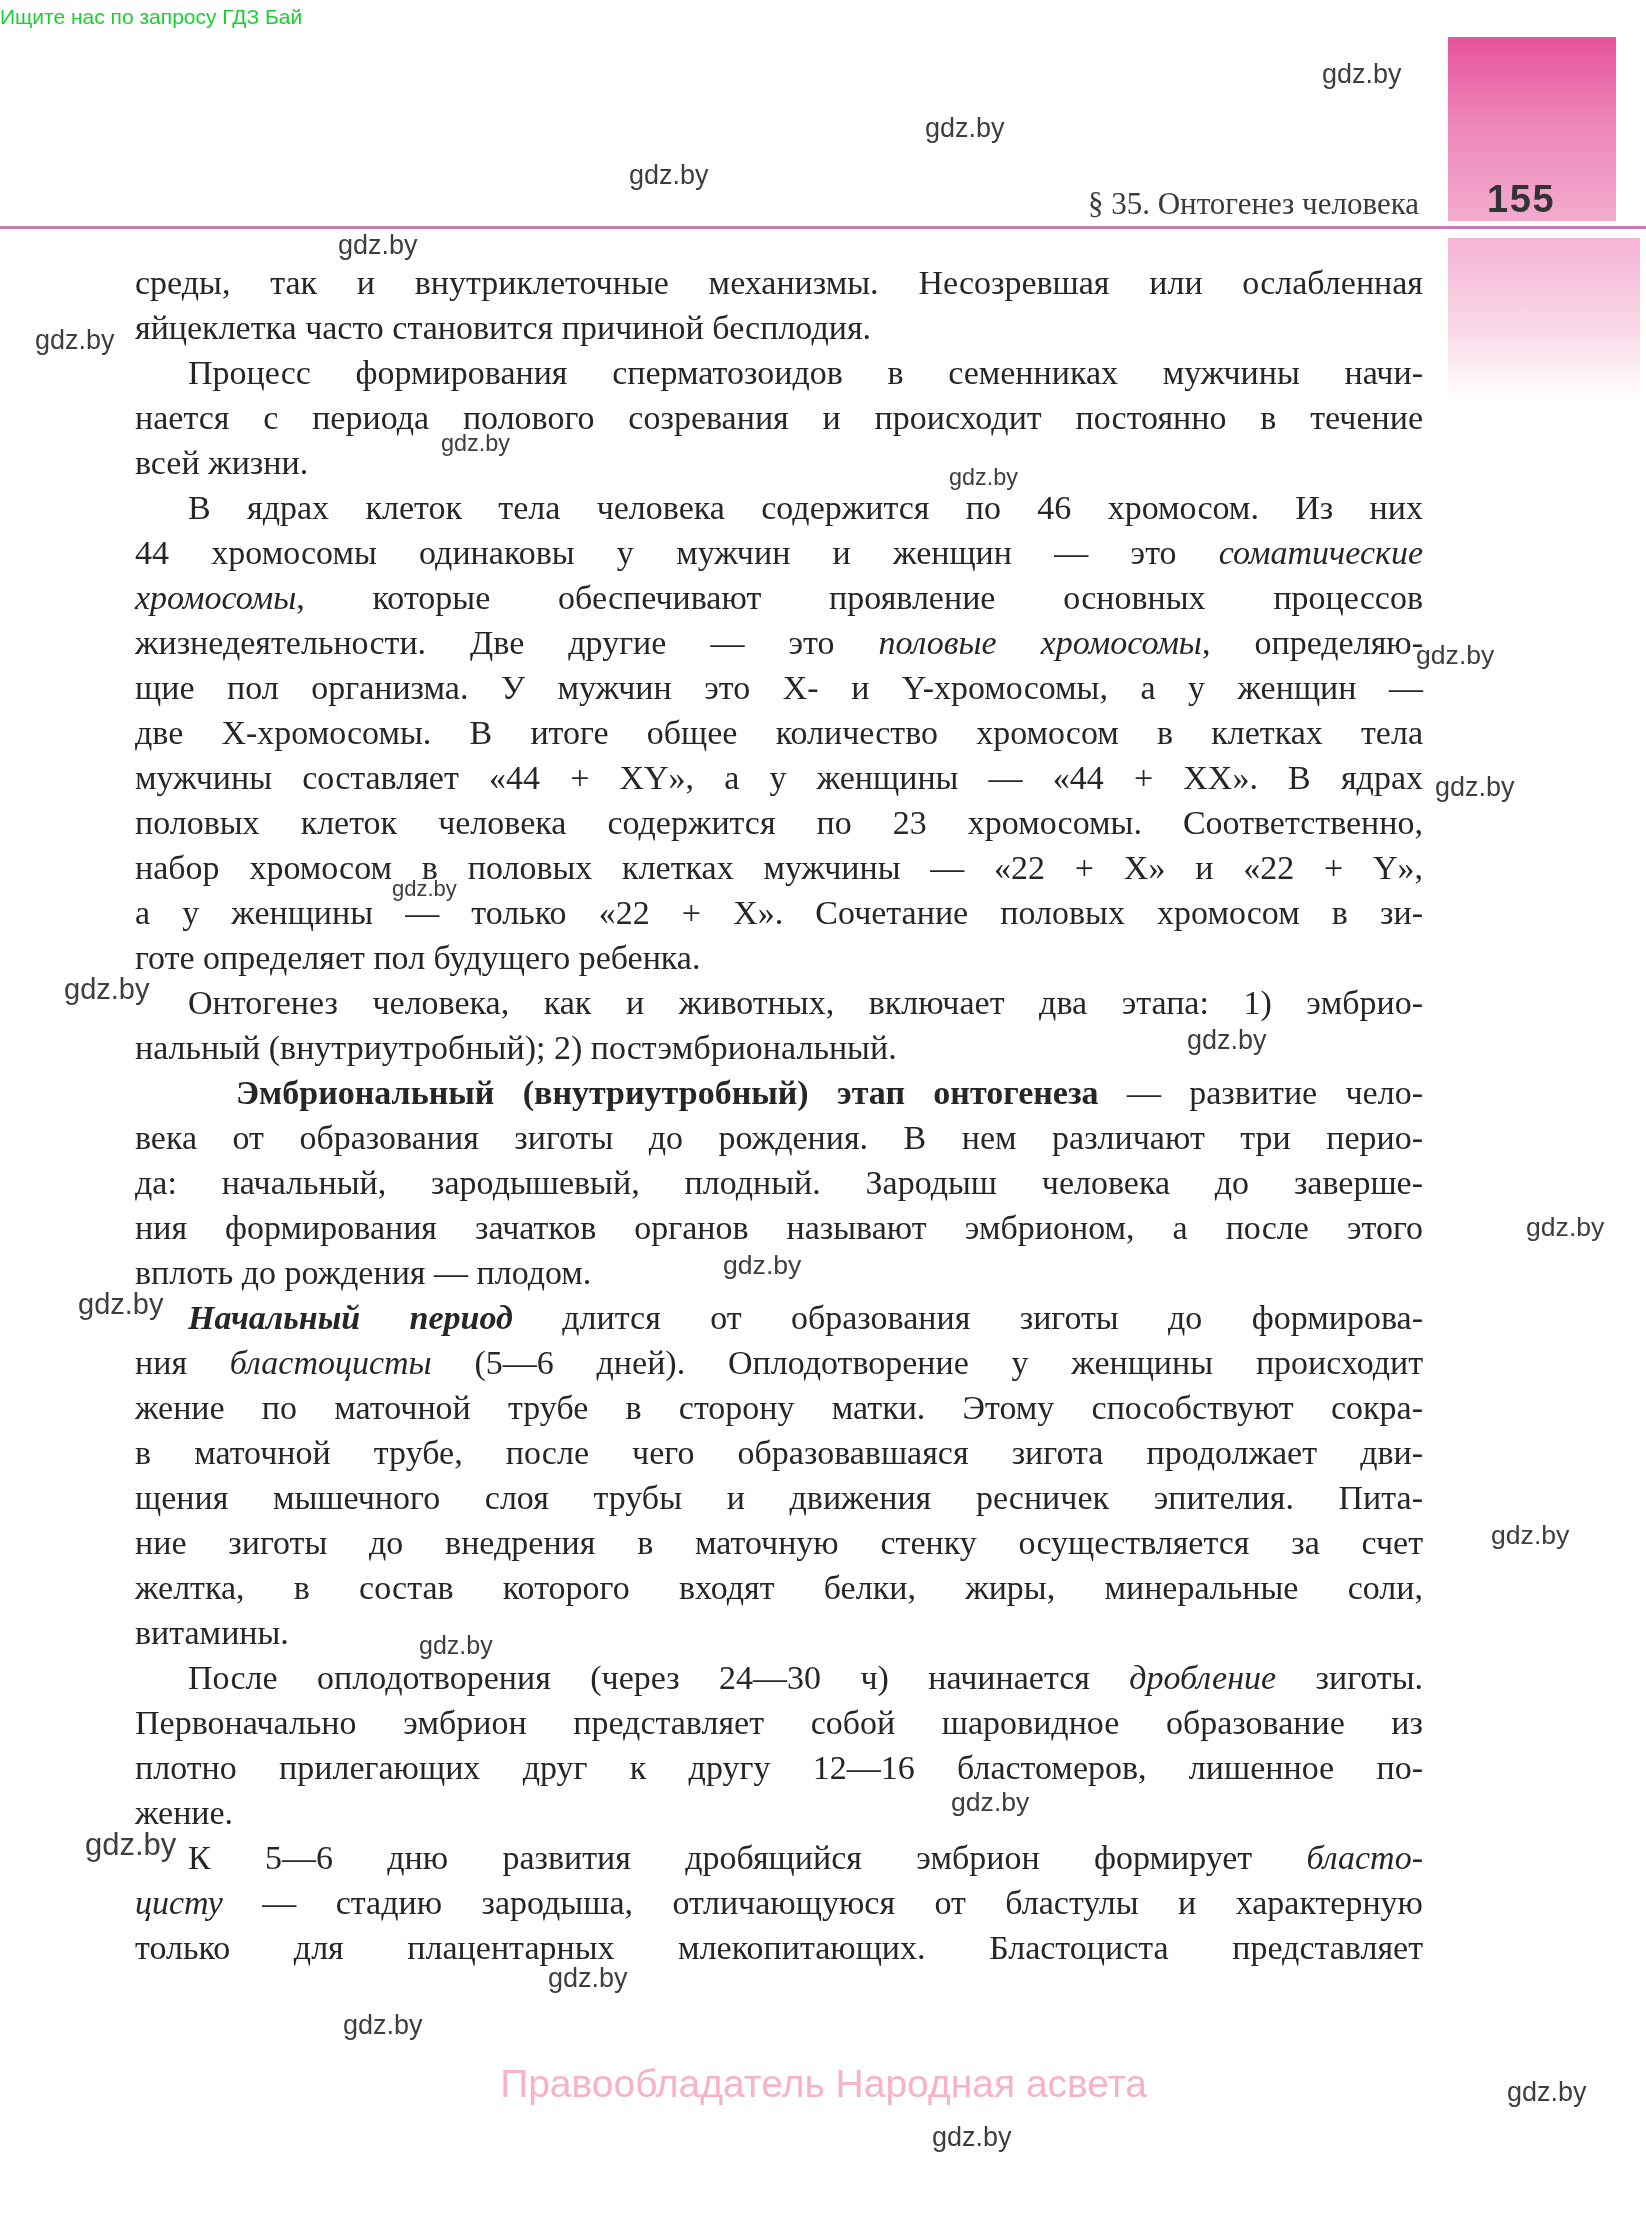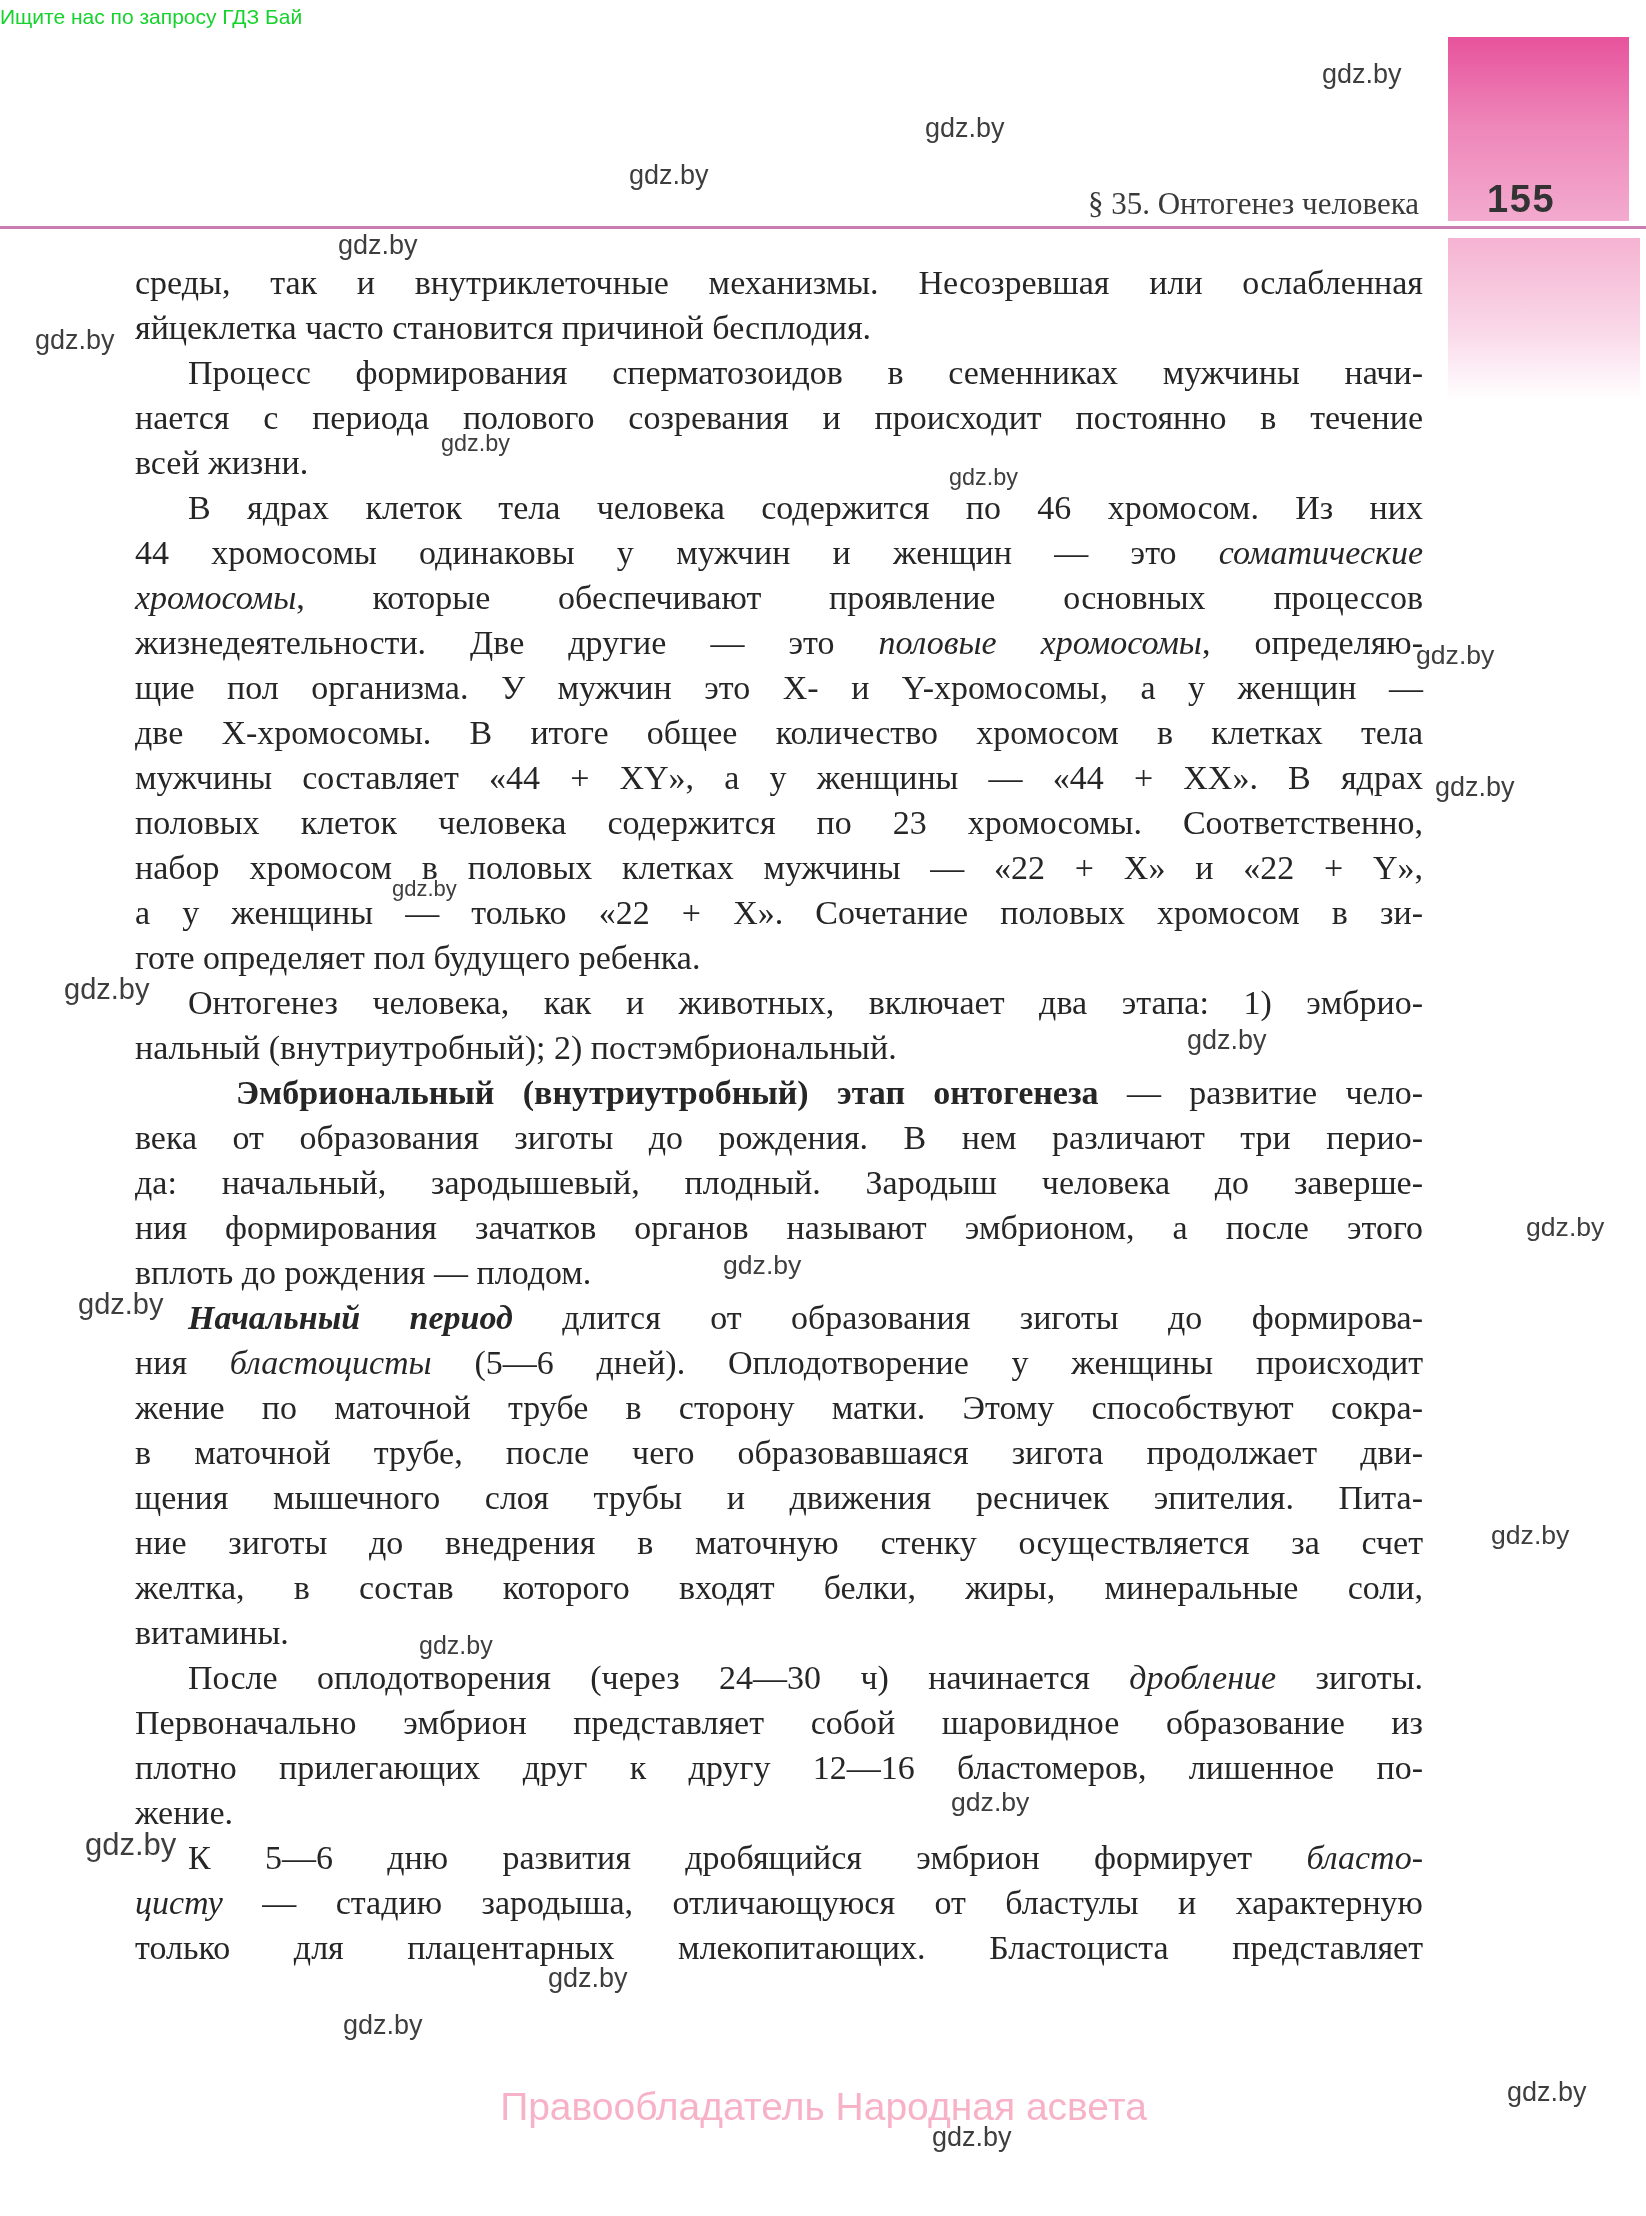--- a/index.html
+++ b/index.html
@@ -18,21 +18,21 @@
     color:var(--banner-green);
   }
   .section-title{
     position:absolute;top:186px;right:228px;
     font-family:Liberation Serif, serif;
     font-size:31px;
     color:var(--header-gray);
     white-space:nowrap;
   }
   .pagenum-box{
-    position:absolute;left:1448px;top:37px;width:181px;height:184px;
+    position:absolute;left:1448px;top:37px;width:168px;height:184px;
     background:linear-gradient(180deg,var(--pink-dark) 0%, #ee86b9 48%, var(--pink-light) 100%);
   }
   .pagenum{
     position:absolute;left:39px;top:143px;
     font-family:"Liberation Sans", sans-serif;
     font-weight:bold;
     font-size:38px;
     line-height:1;
     color:#333333;
     letter-spacing:1.6px;
@@ -67,21 +67,20 @@
     color:var(--watermark-gray);
     line-height:1;
     white-space:nowrap;
   }
   .copyright{
     position:absolute;top:2062px;left:0;width:100%;
     text-align:center;
     font-family:"Liberation Sans", sans-serif;
     font-size:39px;
     color:var(--copyright-pink);
-    margin-top:23px;
   }
   .footer-links{
     position:absolute;top:2181px;left:0;width:100%;
     text-align:center;
     font-family:"Liberation Sans", sans-serif;
     font-size:28px;
     color:var(--link-blue);
     cursor:pointer;
     margin-top:36px;
   }

